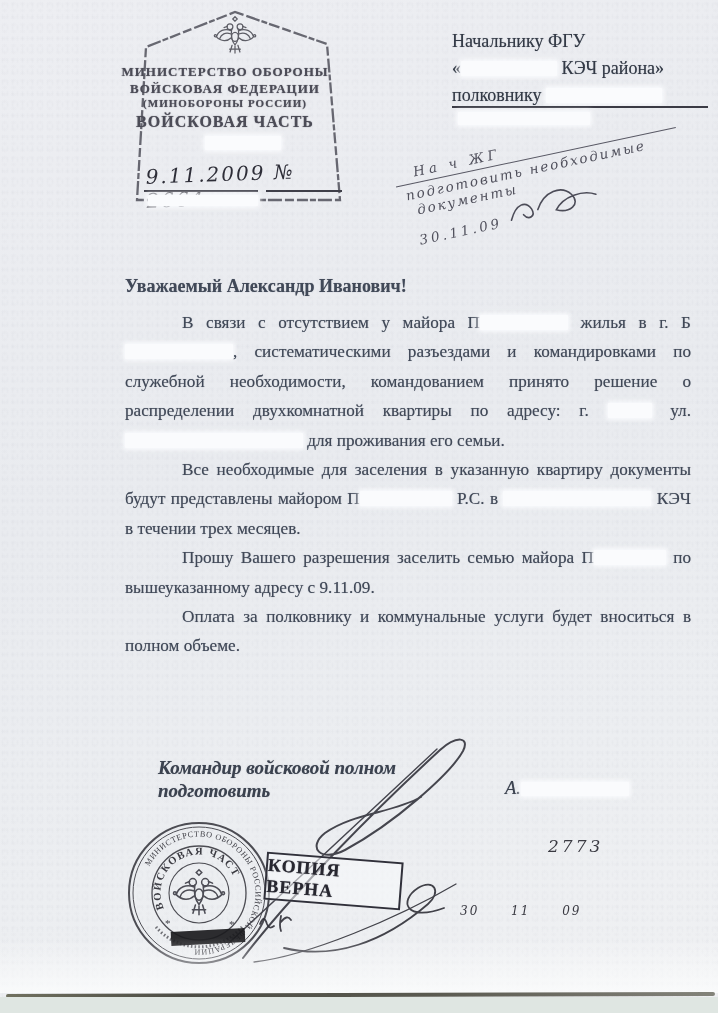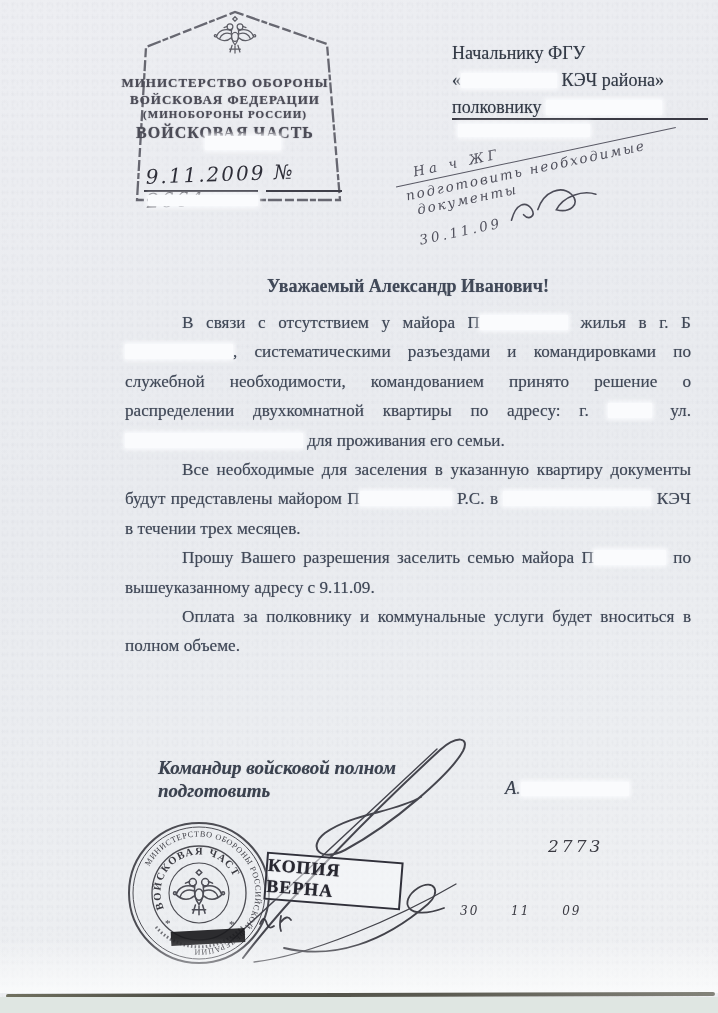--- a/index.html
+++ b/index.html
@@ -14,53 +14,53 @@
       radial-gradient(closest-side,rgba(125,135,155,0.045),transparent 70%),
       radial-gradient(closest-side,rgba(90,100,120,0.035),transparent 60%);
     background-size:9px 7px,5px 11px;
   }
   .ink{color:#414958;}
   .soft{text-shadow:0 0 0.8px rgba(65,73,88,0.55);}
 
   
   .corner-stamp{position:absolute;left:100px;top:4px;width:250px;height:215px;color:#4c4c57;}
   .corner-stamp .cs-text{position:absolute;left:0;width:100%;text-align:center;
-    font-weight:bold;letter-spacing:1px;text-shadow:0 0 1.1px rgba(76,76,87,0.75);margin-top:11px;}
+    font-weight:bold;letter-spacing:1px;text-shadow:0 0 1.1px rgba(76,76,87,0.75);}
   .cs-l1{top:60px;font-size:13px;}
   .cs-l2{top:77px;font-size:13px;}
   .cs-l3{top:93px;font-size:11px;}
   .cs-l4{top:109px;font-size:16px;letter-spacing:2px;}
   .cs-date{position:absolute;left:46px;top:157px;width:210px;font-style:italic;
     font-family:"DejaVu Serif",serif;font-size:20px;color:#2e2e38;letter-spacing:2px;
     transform:rotate(-2deg);}
   .cs-underline1{position:absolute;left:44px;top:186px;width:114px;height:2px;background:#3f3f49;}
   .cs-underline2{position:absolute;left:166px;top:186px;width:76px;height:2px;background:#3f3f49;}
   .wbox{position:absolute;background:#fafbfd;border-radius:1px;box-shadow:0 0 4px 2px rgba(250,251,253,0.95);}
 
   
   .recipient{position:absolute;left:452px;top:28px;width:258px;font-size:18px;
-    line-height:27px;color:#333a46;margin-top:12px;}
+    line-height:27px;color:#333a46;}
   .recipient .rd{vertical-align:-2px;}
   .rcpt-underline{position:absolute;left:0;top:78px;width:256px;height:2px;background:#3a3a44;}
 
   .rd{display:inline-block;background:#fafbfd;height:15px;border-radius:1px;
     box-shadow:0 0 4px 2px rgba(250,251,253,0.95);vertical-align:-2px;}
 
   
   .resolution{position:absolute;left:392px;top:168px;width:300px;color:#50505c;
     font-family:"DejaVu Serif",serif;font-style:italic;font-size:13.5px;
     transform:rotate(-12deg);transform-origin:0 0;}
   .res-l1{margin-left:20px;letter-spacing:4px;}
   .res-rule{width:286px;height:0;border-top:1.4px solid #585864;margin:3px 0 2px 0;}
   .res-l2{margin-left:8px;letter-spacing:2px;}
   .res-l3{margin-left:16px;letter-spacing:2px;}
   .res-l4{margin-left:12px;letter-spacing:3px;display:flex;align-items:flex-end;gap:8px;}
 
   
-  .greeting{position:absolute;left:125px;top:276px;width:566px;text-align:center;
+  .greeting{position:absolute;left:125px;top:276px;width:566px;text-align:left;
     font-weight:bold;font-size:18px;}
   .body-text{position:absolute;left:125px;top:308px;width:566px;font-size:17.2px;
     line-height:29.4px;text-align:justify;}
   .body-text p{margin:0;text-indent:57px;}
 
   
   .sig-block{position:absolute;left:158px;top:756px;font-weight:bold;font-style:italic;
     font-size:19px;line-height:23px;color:#3b424f;}
   .sig-name{position:absolute;left:505px;top:778px;font-style:italic;font-size:18.5px;color:#3b424f;}
   .sig-name .rd{width:108px;height:14px;}

